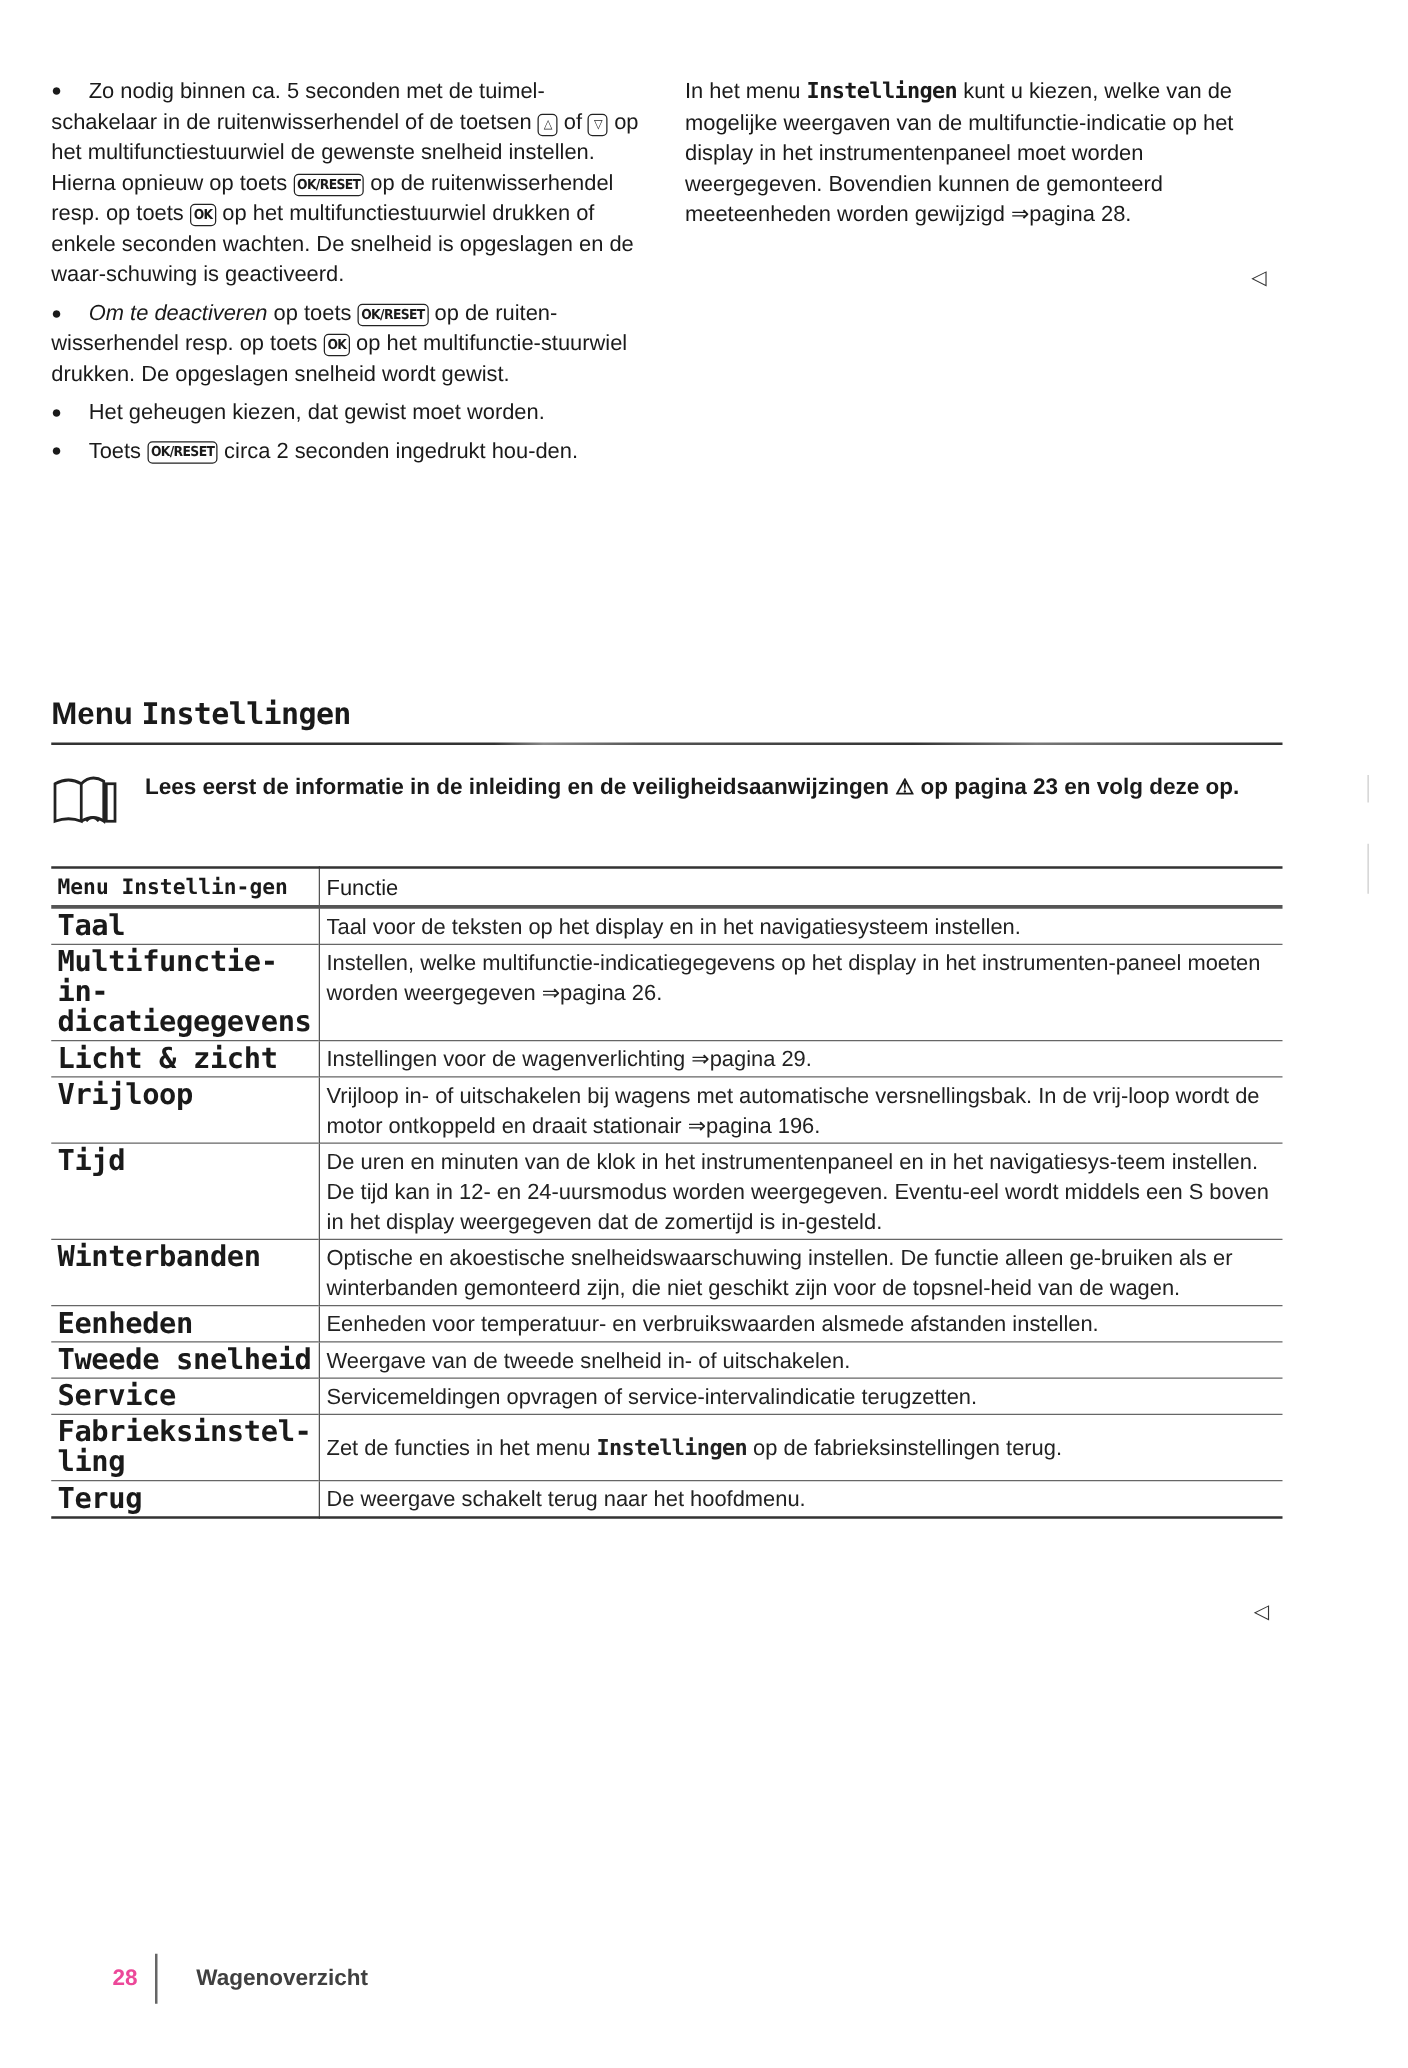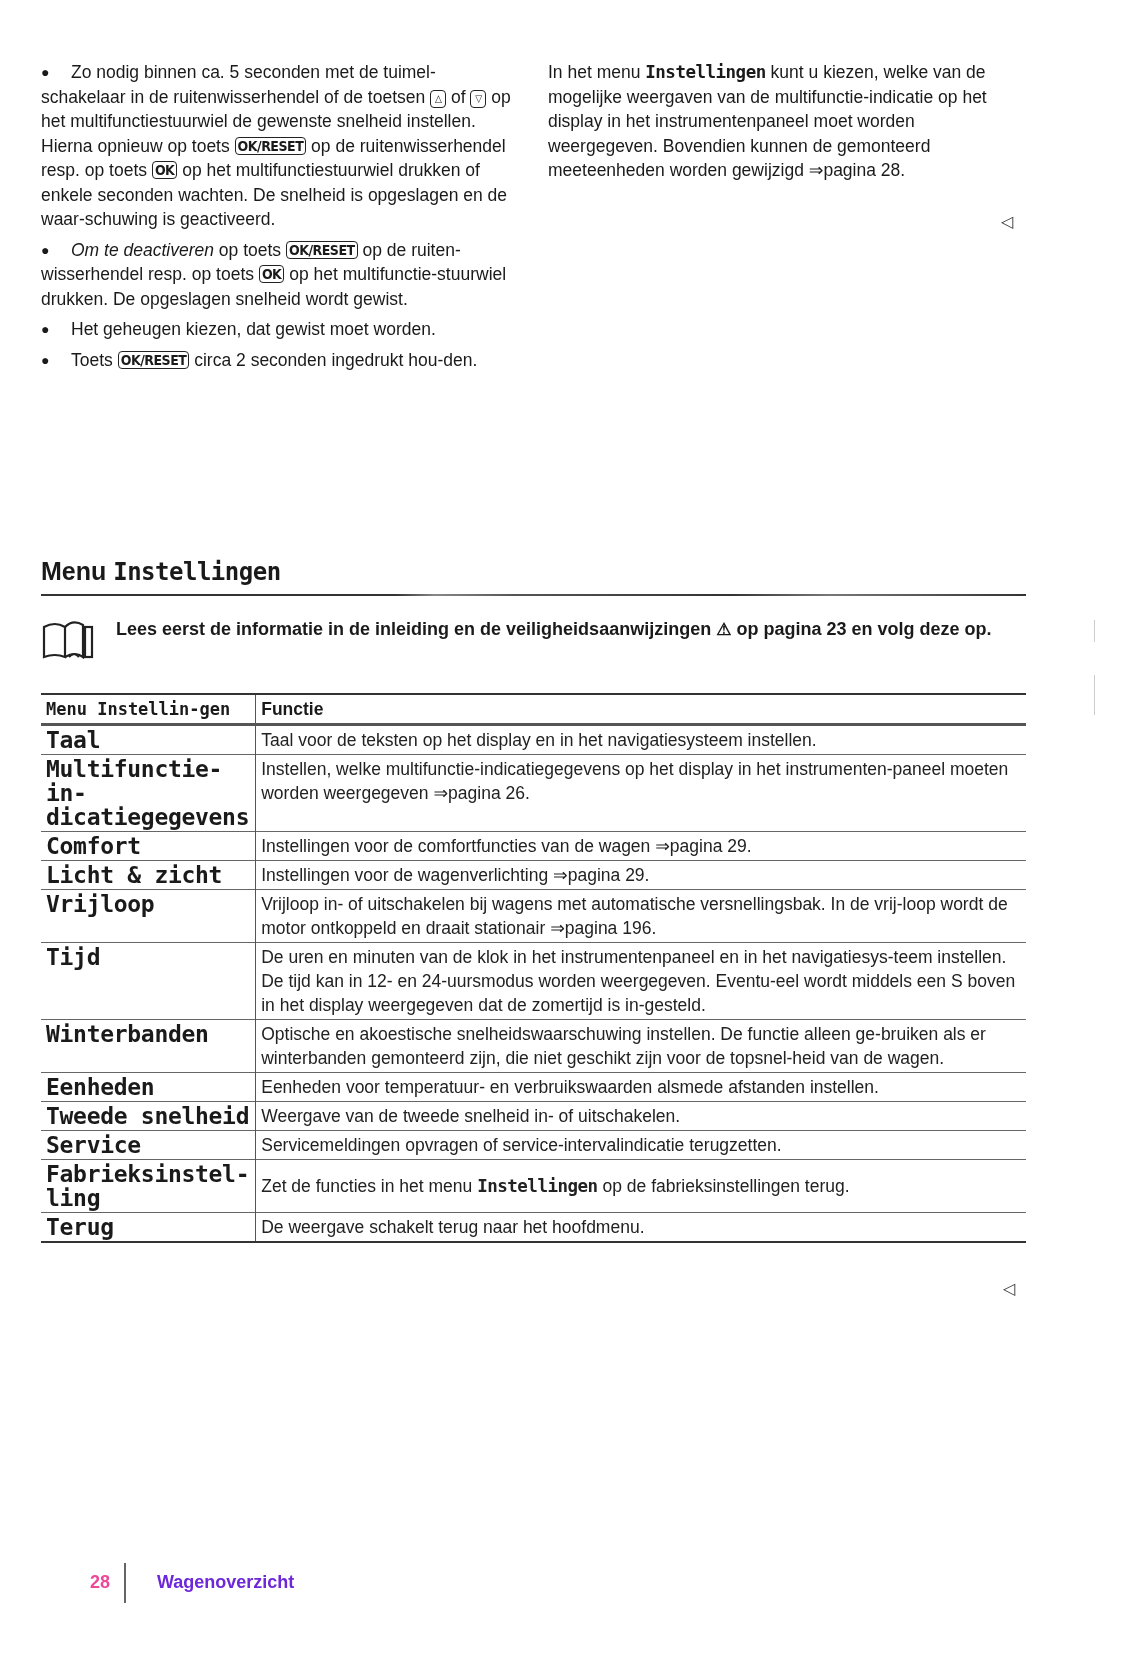--- a/index.html
+++ b/index.html
@@ -5,43 +5,43 @@
   html, body { margin:0; padding:0; background:#ffffff; }
   body { width:1126px; height:1654px; position:relative; overflow:hidden; color:#1a1a1a;
          font-family:"Liberation Sans", sans-serif; }
   .mono { font-family:"DejaVu Sans Mono", monospace; font-weight:bold; letter-spacing:-0.5px; }
   .col-left { position:absolute; left:41px; top:60px; width:470px; font-size:17.5px; line-height:24.5px; }
   .col-right { position:absolute; left:548px; top:60px; width:470px; font-size:17.5px; line-height:24.5px; }
   .bullet { position:relative; padding-left:0; margin:0 0 6px 0; text-indent:0; }
   .bullet .dot { display:inline-block; width:30px; font-size:14px; vertical-align:1px; }
   .h-sub { font-weight:bold; font-size:19.5px; margin:16px 0 6px 0; }
   .col-right .h-sub { margin-top:0; }
-  .key { display:inline-block; border:1.5px solid #222; border-radius:4px; padding:0 2px; font-family:"DejaVu Sans Condensed","DejaVu Sans",sans-serif; font-weight:bold; font-size:14px; line-height:16px; height:16px; vertical-align:1px; letter-spacing:-0.5px; }
+  .key { display:inline-block; border:1.5px solid #222; border-radius:4px; padding:0 2px; font-family:"DejaVu Sans Condensed","DejaVu Sans",sans-serif; font-weight:bold; font-size:11px; line-height:16px; height:16px; vertical-align:1px; letter-spacing:-0.5px; }
   .key.tri { width:14px; text-align:center; font-size:10px; padding:0; }
   .end-mark { position:absolute; font-size:16px; color:#333; }
   .section-title { position:absolute; left:41px; top:557px; font-size:25px; font-weight:bold; }
   .section-title .mono { font-size:24px; }
   .section-rule { position:absolute; left:41px; top:594px; width:985px; height:2px; background:linear-gradient(90deg,#333 0%,#333 36%,#888 40%,#555 48%,#333 70%,#777 80%,#333 100%); }
   .note { position:absolute; left:41px; top:617px; width:990px; font-weight:bold; font-size:18px; line-height:24px; }
   .note .book { position:absolute; left:0; top:0; width:56px; height:44px; }
   .note .txt { margin-left:75px; }
   .warn-tri { font-size:17px; }
   table.menu { position:absolute; left:41px; top:693px; width:985px; border-collapse:collapse; font-size:17.5px; line-height:24px; }
   table.menu td, table.menu th { vertical-align:top; padding:2px 6px 2px 5px; text-align:left; }
   table.menu thead tr { border-top:2px solid #333; border-bottom:3px solid #555; }
   table.menu tbody tr { border-bottom:1.5px solid #666; }
   table.menu tbody tr:last-child { border-bottom:2.5px solid #333; }
   table.menu td.k, table.menu th.k { width:190px; border-right:1.5px solid #555; }
   table.menu th.k { font-weight:bold;margin-left:36px; }
-  table.menu th.f { font-weight:bold; vertical-align:middle; }
+  table.menu th.f { font-weight:normal; vertical-align:middle; }
   table.menu td.k { font-family:"DejaVu Sans Mono", monospace; font-weight:bold; font-size:23px; letter-spacing:-0.3px; }
   table.menu td.f { color:#222; }
   .footer-num { position:absolute; left:90px; top:1572px; font-size:18px; font-weight:bold; color:#ec4899; }
   .footer-bar { position:absolute; left:124px; top:1563px; width:2px; height:40px; background:#666; }
-  .footer-title { position:absolute; left:157px; top:1572px; font-size:18px; font-weight:bold; color:#6d28d9; }
+  .footer-title { position:absolute; left:157px; top:1572px; font-size:18px; font-weight:bold; color:#404040; }
   .side-mark { position:absolute; left:1094px; width:1px; background:#ccc; }
 </style>
 </head>
 <body>
 
 <div class="col-left">
   <p class="bullet">
     <span class="dot">●</span><span>Zo nodig binnen ca. 5 seconden met de tuimel-schakelaar in de ruitenwisserhendel of de toetsen </span><span class="key tri">△</span><span> of </span><span class="key tri">▽</span><span> op het multifunctiestuurwiel de gewenste snelheid instellen. Hierna opnieuw op toets </span><span class="key">OK/RESET</span><span> op de ruitenwisserhendel resp. op toets </span><span class="key">OK</span><span> op het multifunctiestuurwiel drukken of enkele seconden wachten. De snelheid is opgeslagen en de waar-schuwing is geactiveerd.</span>
   </p>
   <p class="bullet">
@@ -89,24 +89,20 @@
   <tbody id="tbody">
       <tr>
         <td class="k">Taal</td>
         <td class="f">Taal voor de teksten op het display en in het navigatiesysteem instellen.</td>
       </tr>
       <tr>
         <td class="k">Multifunctie-in-dicatiegegevens</td>
         <td class="f">Instellen, welke multifunctie-indicatiegegevens op het display in het instrumenten-paneel moeten worden weergegeven ⇒pagina 26.</td>
       </tr>
       <tr>
-        <td class="k">Comfort</td>
-        <td class="f">Instellingen voor de comfortfuncties van de wagen ⇒pagina 29.</td>
-      </tr>
-      <tr>
         <td class="k">Licht &amp; zicht</td>
         <td class="f">Instellingen voor de wagenverlichting ⇒pagina 29.</td>
       </tr>
       <tr>
         <td class="k">Vrijloop</td>
         <td class="f">Vrijloop in- of uitschakelen bij wagens met automatische versnellingsbak. In de vrij-loop wordt de motor ontkoppeld en draait stationair ⇒pagina 196.</td>
       </tr>
       <tr>
         <td class="k">Tijd</td>
         <td class="f">De uren en minuten van de klok in het instrumentenpaneel en in het navigatiesys-teem instellen. De tijd kan in 12- en 24-uursmodus worden weergegeven. Eventu-eel wordt middels een S boven in het display weergegeven dat de zomertijd is in-gesteld.</td>

